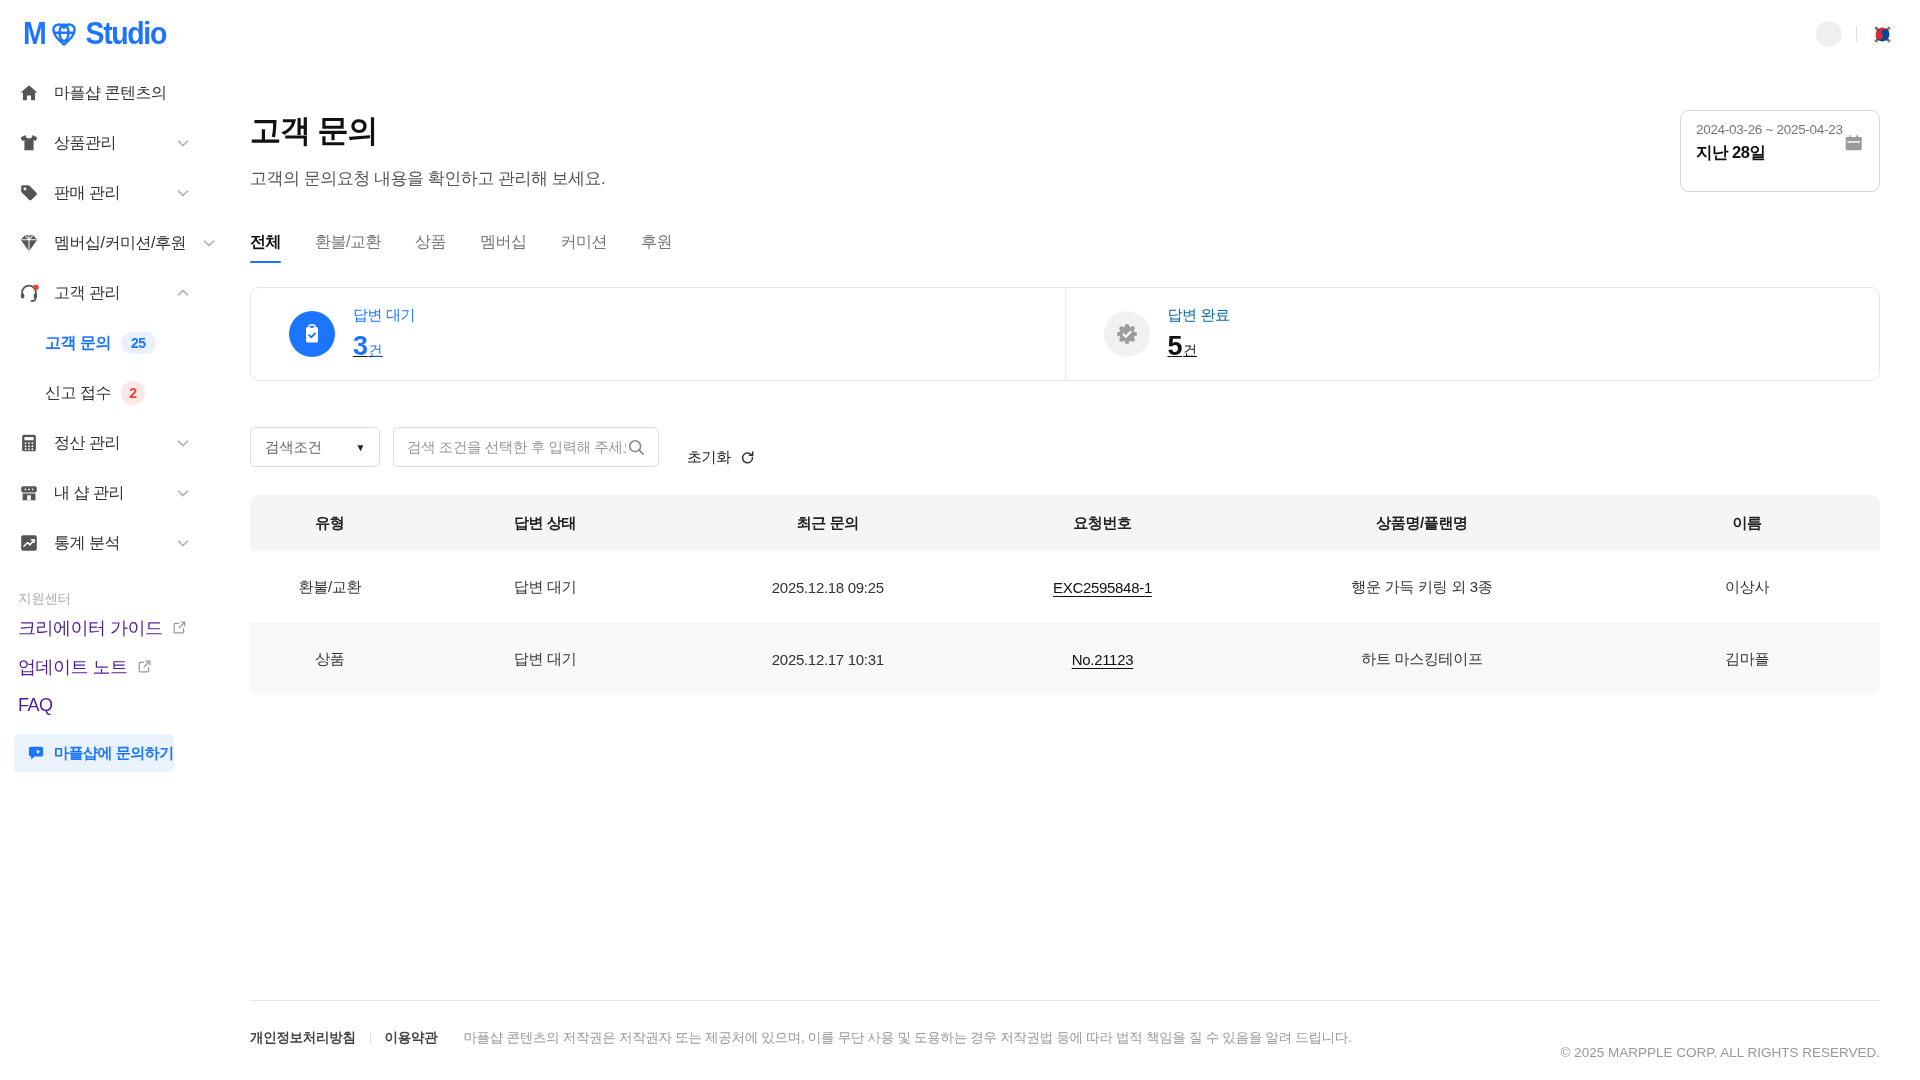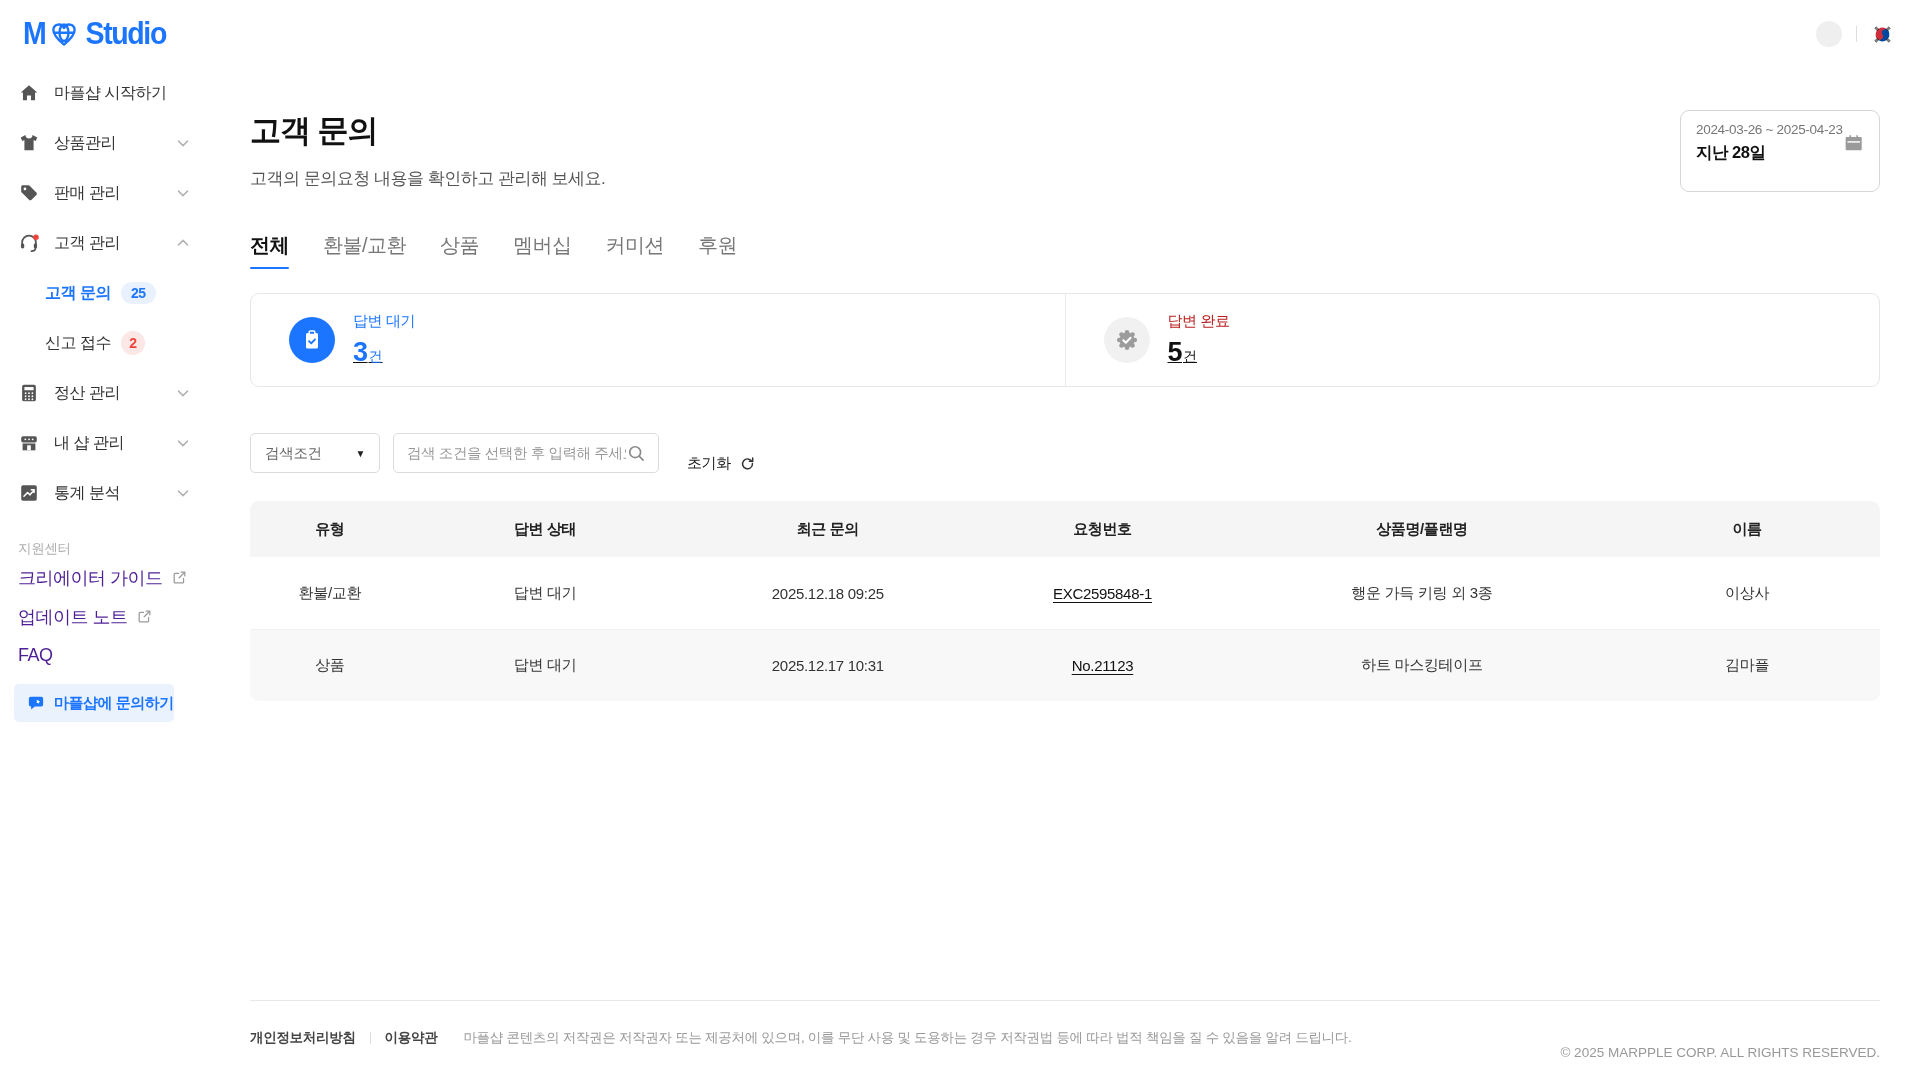--- a/index.html
+++ b/index.html
@@ -32,33 +32,33 @@
   
   .main { position:absolute; top:68px; left:208px; right:0; bottom:0; padding:0 40px 0 42px; }
   .page-head { display:flex; justify-content:space-between; align-items:flex-start; margin-top:42px; }
   .page-title { font-size:31px; font-weight:bold; letter-spacing:-1px; }
   .page-sub { margin-top:15px; font-size:17px; color:#555; letter-spacing:-0.5px; }
   .date-box { width:200px; border:1px solid #D6D6D6; border-radius:9px; padding:11px 15px 27px 15px; display:flex; align-items:center; justify-content:space-between; cursor:pointer; background:#fff; }
   .date-range { font-size:13.5px; color:#777; letter-spacing:-0.3px; white-space:nowrap; }
   .date-label { margin-top:5px; font-size:16.5px; font-weight:bold; letter-spacing:-0.5px; }
 
   .tabs { display:flex; gap:34px; margin-top:40px; }
-  .tab { font-size:20px; color:#777; padding-bottom:10px; position:relative; cursor:pointer; letter-spacing:-0.5px; }
+  .tab { font-size:16px; color:#777; padding-bottom:10px; position:relative; cursor:pointer; letter-spacing:-0.5px; }
   .tab.active { color:#111; font-weight:bold; }
   .tab.active::after { content:""; position:absolute; left:0; right:0; bottom:0; height:2.5px; background:#1C75FF; border-radius:2px; }
 
   .summary { margin-top:24px; border:1px solid #E6E6E6; border-radius:9px; height:94px; display:flex; background:#fff; }
   .card { flex:1; display:flex; align-items:center; padding-left:38px; gap:18px; }
   .card + .card { border-left:1px solid #EBEBEB; }
   .card-icon { width:46px; height:46px; border-radius:50%; display:flex; align-items:center; justify-content:center; }
   .card-icon.blue { background:#1C75FF; }
   .card-icon.gray { background:#F1F1F1; }
   .card-label { font-size:15px; letter-spacing:-0.4px; }
   .card-label.blue { color:#1C75FF; }
-  .card-label.dark { color:#b91c1c; }
+  .card-label.dark { color:#0369a1; }
   .card-count { margin-top:6px;text-decoration:underline; }
   .card-count .num { font-size:27px; font-weight:bold; letter-spacing:-0.5px; }
   .card-count .num.blue { color:#1C75FF; }
   .card-count .unit { font-size:14px; margin-left:1px; }
   .card-count .unit.blue { color:#1C75FF; }
 
   .search-row { margin-top:46px; display:flex; align-items:flex-end; }
   .select-box { width:130px; height:40px; border:1px solid #DCDCDC; border-radius:5px; display:flex; align-items:center; justify-content:space-between; padding:0 14px; font-size:14.5px; color:#666; cursor:pointer; background:#fff; letter-spacing:-0.3px; }
   .select-box .tri { font-size:10px; color:#222; }
   .search-box { margin-left:13px; width:266px; height:40px; border:1px solid #DCDCDC; border-radius:5px; display:flex; align-items:center; padding:0 12px 0 13px; background:#fff; }
@@ -130,21 +130,21 @@
     </div>
   </div>
 </div>
 
 <nav class="sidebar">
 
   <div class="side-item">
     <svg class="mi" width="22" height="22" viewBox="0 0 24 24" fill="#555">
         <path d="M12 3.5 21 11.4h-2.4V20h-4.4v-5.2h-4.4V20H5.4v-8.6H3z"></path>
       </svg>
-    <span class="lbl">마플샵 시작하기</span>
+    <span class="lbl">마플샵 콘텐츠의</span>
   </div>
 
   <div class="side-item">
     <svg class="mi" width="22" height="22" viewBox="0 0 24 24" fill="#555">
         <path d="M8.2 3.4 3 6l1.6 3.7L7 8.8V20h10V8.8l2.4.9L21 6l-5.2-2.6a3.8 3.8 0 0 1-7.6 0z"></path>
       </svg>
     <span class="lbl">상품관리</span>
     <svg class="chev" width="18" height="18" viewBox="0 0 24 24" fill="none" stroke="#B3B3B3" stroke-width="2" stroke-linecap="round" stroke-linejoin="round">
         <path d="M6 9.5l6 6 6-6"></path>
       </svg>
@@ -154,20 +154,30 @@
     <svg class="mi" width="22" height="22" viewBox="0 0 24 24" fill="#555">
         <path d="M3.5 11.3V5.1c0-.9.7-1.6 1.6-1.6h6.2c.5 0 1 .2 1.4.6l7.3 7.3c.8.8.8 2 0 2.8l-5.2 5.2c-.8.8-2 .8-2.8 0l-7.9-7.9a1.4 1.4 0 0 1-.6-.2z"></path>
         <circle cx="7.6" cy="7.6" r="1.5" fill="#fff"></circle>
       </svg>
     <span class="lbl">판매 관리</span>
     <svg class="chev" width="18" height="18" viewBox="0 0 24 24" fill="none" stroke="#B3B3B3" stroke-width="2" stroke-linecap="round" stroke-linejoin="round">
         <path d="M6 9.5l6 6 6-6"></path>
       </svg>
   </div>
 
+  <div class="side-item">
+    <svg class="mi" width="22" height="22" viewBox="0 0 24 24" fill="#555">
+        <path d="M7.5 3.5h9L21 8.5 12 21 3 8.5z"></path>
+        <path d="M3.6 8.5h16.8M12 3.8v16.6M7.7 3.8 12 8.5l4.3-4.7" stroke="#fff" stroke-width="1.1" fill="none"></path>
+      </svg>
+    <span class="lbl">멤버십/커미션/후원</span>
+    <svg class="chev" width="18" height="18" viewBox="0 0 24 24" fill="none" stroke="#B3B3B3" stroke-width="2" stroke-linecap="round" stroke-linejoin="round">
+        <path d="M6 9.5l6 6 6-6"></path>
+      </svg>
+  </div>
 
   <div class="side-item">
     <svg class="mi" width="22" height="22" viewBox="0 0 24 24" fill="none" stroke="#555" stroke-width="1.9" stroke-linecap="round">
       <path d="M4.5 14v-2.5a7.5 7.5 0 0 1 15 0V14"></path>
       <rect x="3.2" y="12.6" width="3.6" height="5.4" rx="1.6" fill="#555" stroke="none"></rect>
       <rect x="17.2" y="12.6" width="3.6" height="5.4" rx="1.6" fill="#555" stroke="none"></rect>
       <path d="M19 17.8c0 2-1.7 3-4.3 3.1"></path>
       <circle cx="19.6" cy="5.6" r="3" fill="#F0443B" stroke="none"></circle>
     </svg>
     <span class="lbl">고객 관리</span>

